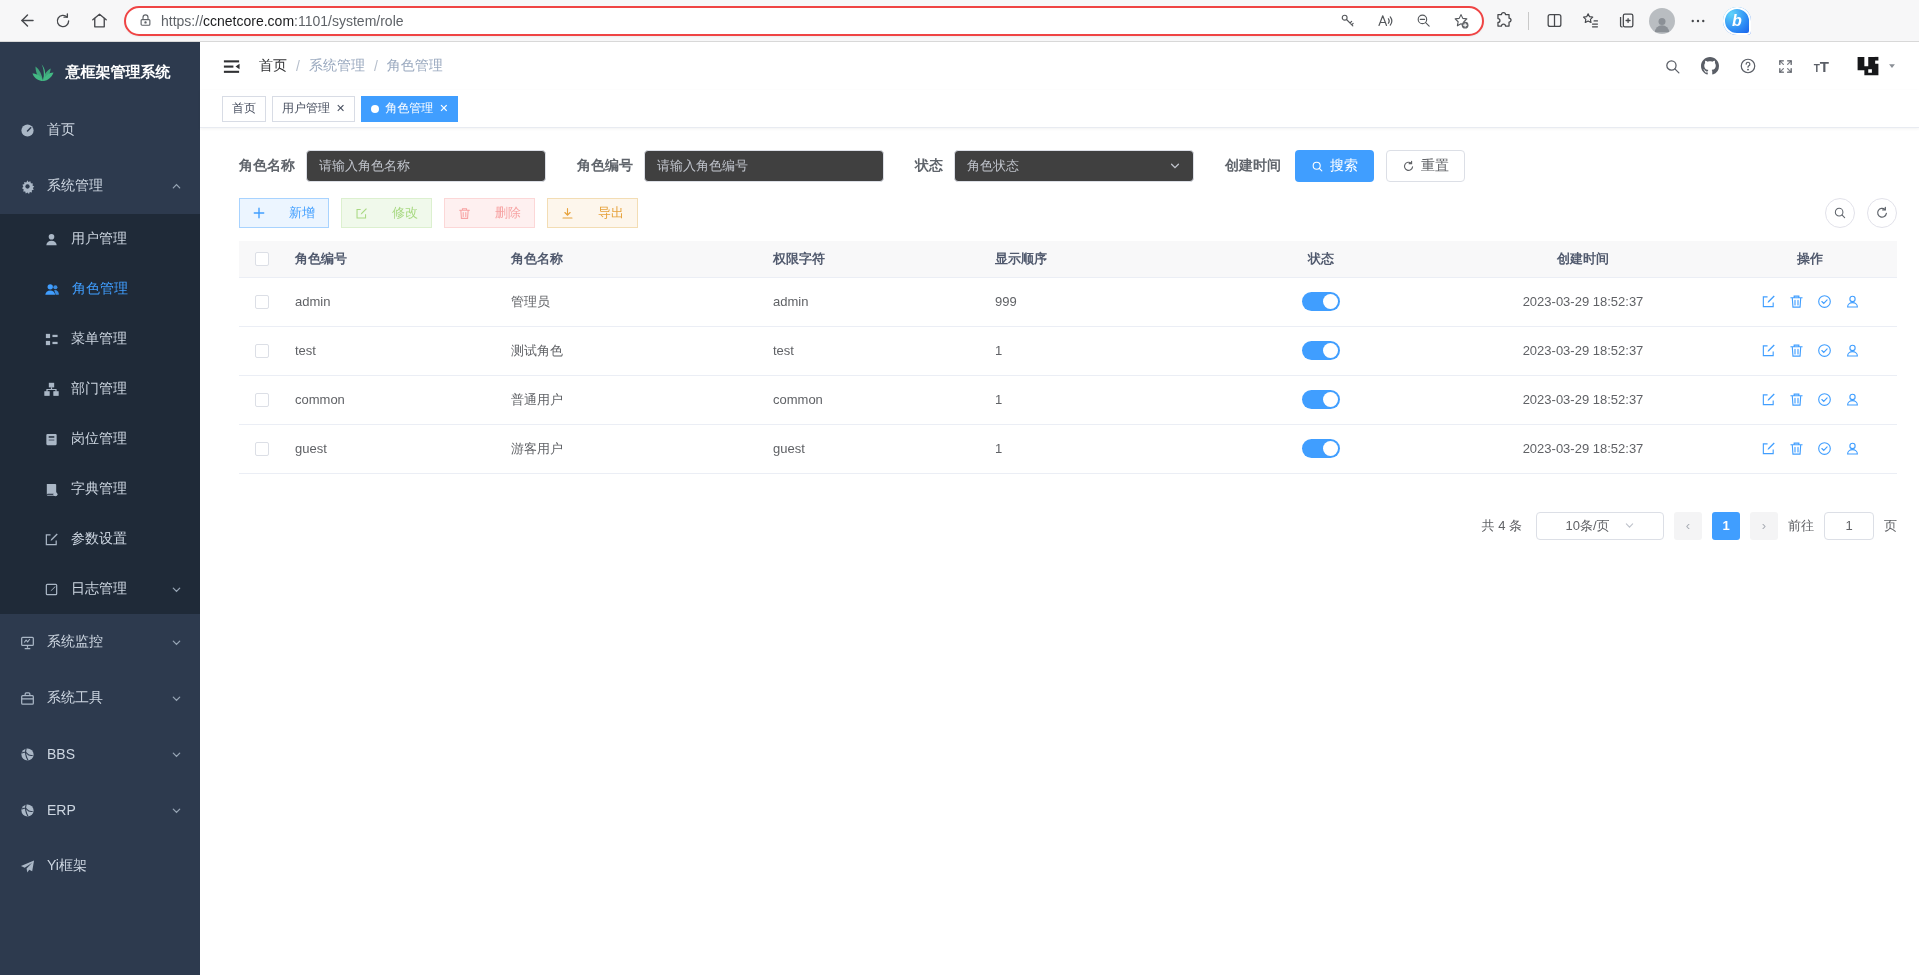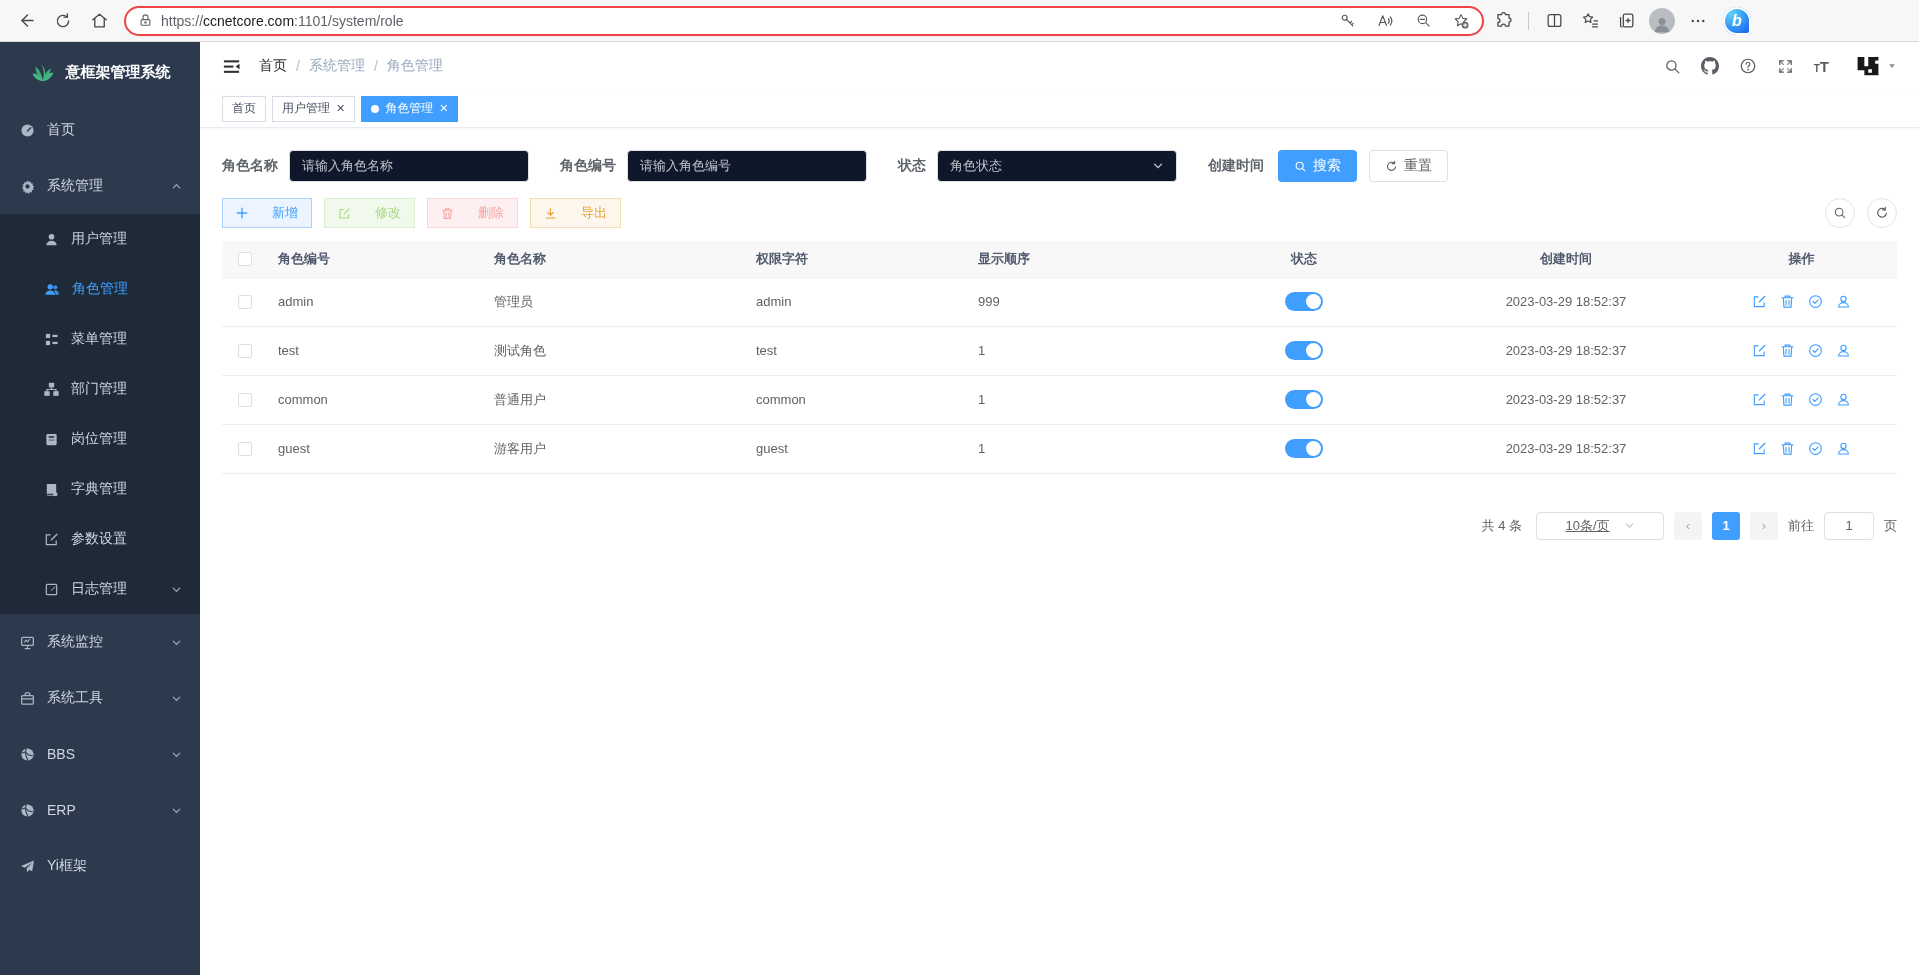--- a/index.html
+++ b/index.html
@@ -85,28 +85,28 @@
     border-bottom:1px solid #e8ebf1; box-shadow:0 1px 3px rgba(0,0,0,.05); position:relative; z-index:2;
   }
   .tag {
     height:26px; padding:0 9px; background:#fff; border:1px solid #d8dce5; color:#495060;
     font-size:12px; display:flex; align-items:center; gap:6px; cursor:pointer; white-space:nowrap;
   }
   .tag .tag-close { font-size:11px; color:inherit; }
   .tag.active { background:#409eff; border-color:#409eff; color:#fff; }
   .tag .dot { width:8px; height:8px; border-radius:50%; background:#fff; }
 
-  .content { padding:22px 22px 0; }
+  .content { padding:22px 22px 0;margin-left:17px; }
 
   
   .filter-row { display:flex; align-items:center; margin-bottom:16px; }
   .f-group { display:flex; align-items:center; margin-right:31px; }
   .f-label { font-size:14px; font-weight:bold; color:#5f646b; margin-right:11px; white-space:nowrap; }
   .f-box {
-    width:240px; height:32px; background:#0f172a; border:1px solid #dcdfe6; border-radius:4px;
+    width:240px; height:32px; background:#404040; border:1px solid #dcdfe6; border-radius:4px;
     display:flex; align-items:center; padding:0 12px; font-size:13px; color:#c0c4cc; cursor:text;
   }
   .f-box.select { cursor:pointer; justify-content:space-between; }
   .f-box.daterange { width:238px; gap:8px; justify-content:flex-start; cursor:pointer; }
   .dr-txt { flex:1; text-align:center; }
   .dr-sep { color:#a8abb2; }
   .btn { height:32px; border-radius:4px; display:flex; align-items:center; gap:6px; font-size:14px; cursor:pointer; padding:14px 15px; border:1px solid transparent; }
   .btn-search { background:#409eff; color:#fff; margin-left:3px; }
   .btn-reset { background:#fff; color:#606266; border-color:#dcdfe6; margin-left:12px; }
 
@@ -137,21 +137,21 @@
   .toggle { width:38px; height:19px; border-radius:10px; background:#409eff; position:relative; margin:0 auto; cursor:pointer; }
   .toggle::after { content:""; position:absolute; top:2px; right:2px; width:15px; height:15px; border-radius:50%; background:#fff; }
   .actions { display:flex; justify-content:center; gap:13px; color:#409eff; }
   .act-ico { cursor:pointer; display:flex; }
 
   
   .pagination { display:flex; align-items:center; justify-content:flex-end; gap:10px; margin-top:38px; font-size:13px; color:#606266; }
   .pg-total { margin-right:4px; }
   .pg-size {
     width:128px; height:28px; border:1px solid #dcdfe6; border-radius:4px; background:#fff;
-    display:flex; align-items:center; justify-content:center; gap:14px; cursor:pointer; color:#606266;text-decoration:underline;
+    display:flex; align-items:center; justify-content:center; gap:14px; cursor:pointer; color:#606266;
   }
   .pg-btn {
     min-width:28px; height:28px; border-radius:3px; background:#f4f4f5; color:#a9adb5;
     display:flex; align-items:center; justify-content:center; font-size:13px; cursor:pointer;
   }
   .pg-btn.page-active { background:#409eff; color:#fff; font-weight:bold; }
   .pg-goto-input {
     width:50px; height:28px; border:1px solid #dcdfe6; border-radius:4px; background:#fff;
     display:flex; align-items:center; justify-content:center; cursor:text; color:#606266;
   }

